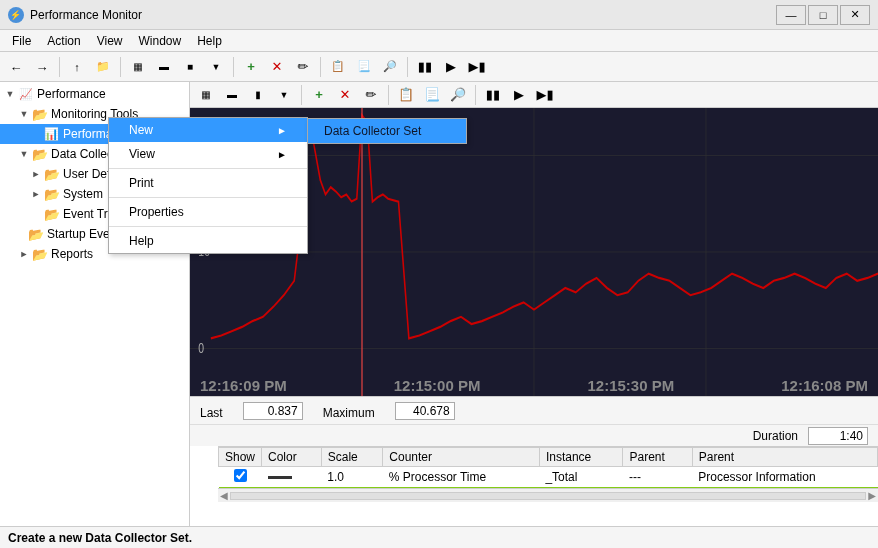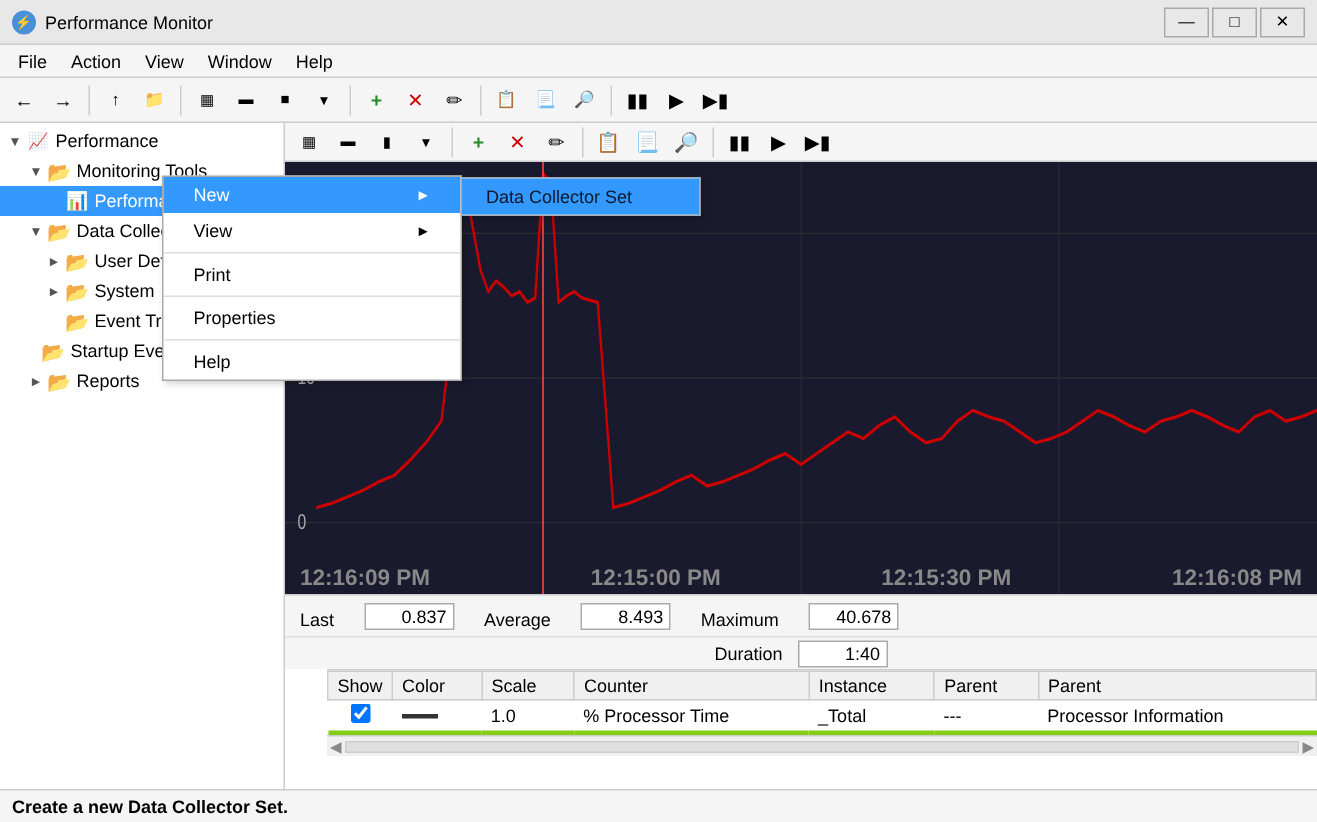--- a/index.html
+++ b/index.html
@@ -129,21 +129,21 @@
     .stat-label { font-weight: normal; }
     .stat-value { background: white; border: 1px solid #aaa; padding: 1px 4px; min-width: 60px; text-align: right; }
 
     
     .duration-row {
       background: #f5f5f5;
       height: 22px;
       display: flex;
       align-items: center;
       padding: 0 10px;
-      justify-content: center;
+      justify-content: flex-end;
       gap: 10px;
       font-size: 12px;
       border-top: 1px solid #ddd;
     }
 
     
     .counter-table-area {
       height: 80px;
       border-top: 1px solid #ccc;
       overflow: hidden;
@@ -155,21 +155,21 @@
       font-size: 12px;
     }
     .counter-table th {
       background: #f0f0f0;
       border: 1px solid #ccc;
       padding: 2px 6px;
       text-align: left;
       font-weight: normal;
     }
     .counter-table td {
-      border-bottom: 3px solid #84cc16;
+      border-bottom: 1px solid #84cc16;
       padding: 2px 6px;
     }
     .checkbox-cell { width: 20px; text-align: center; }
     .color-line { display: inline-block; width: 24px; height: 3px; background: #333; vertical-align: middle; }
 
     
     .status-bar {
       background: #f5f5f5;
       height: 22px;
       display: flex;
@@ -401,24 +401,20 @@
         <span>12:15:00 PM</span>
         <span>12:15:30 PM</span>
         <span>12:16:08 PM</span>
       </div>
     </div>
 
     <div class="stats-row">
       <div class="stat-item">
         <span class="stat-label">Last</span>
         <span class="stat-value">0.837</span>
-      </div>
-      <div class="stat-item">
-        <span class="stat-label">Average</span>
-        <span class="stat-value">8.493</span>
       </div>
       <div class="stat-item">
         <span class="stat-label">Maximum</span>
         <span class="stat-value">40.678</span>
       </div>
     </div>
 
     <div class="duration-row">
       <span class="stat-label">Duration</span>
       <span class="stat-value">1:40</span>

